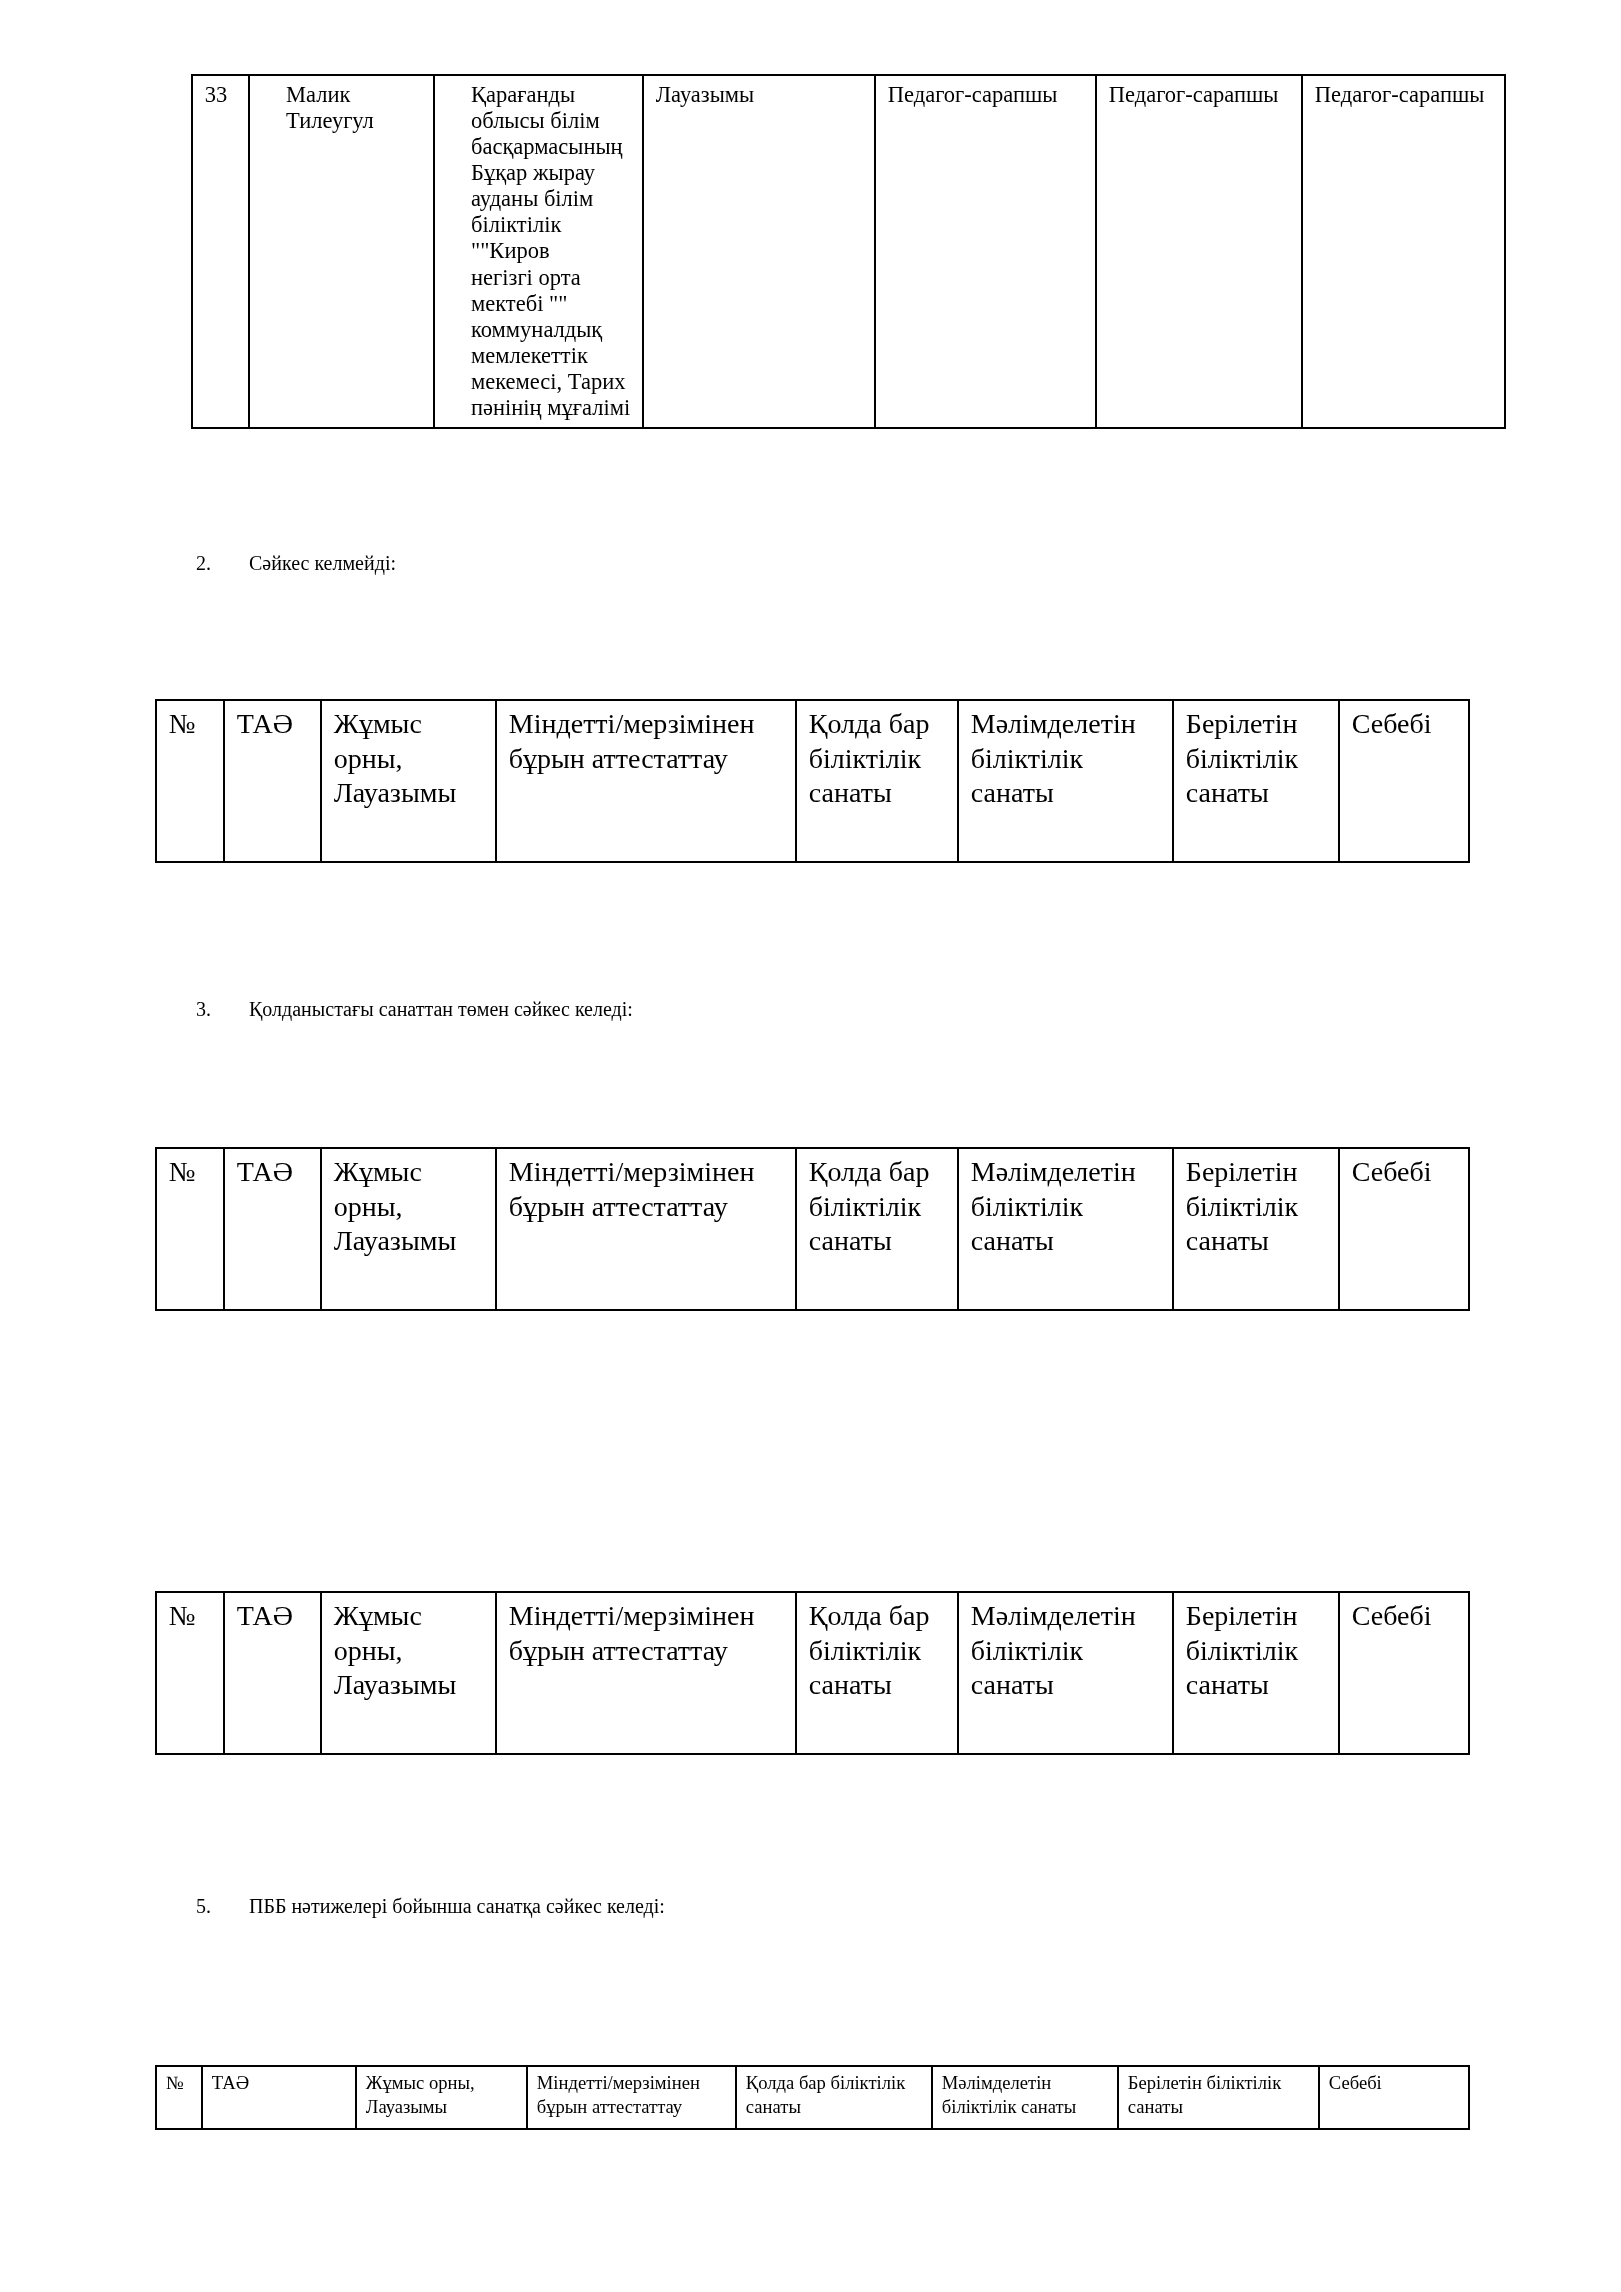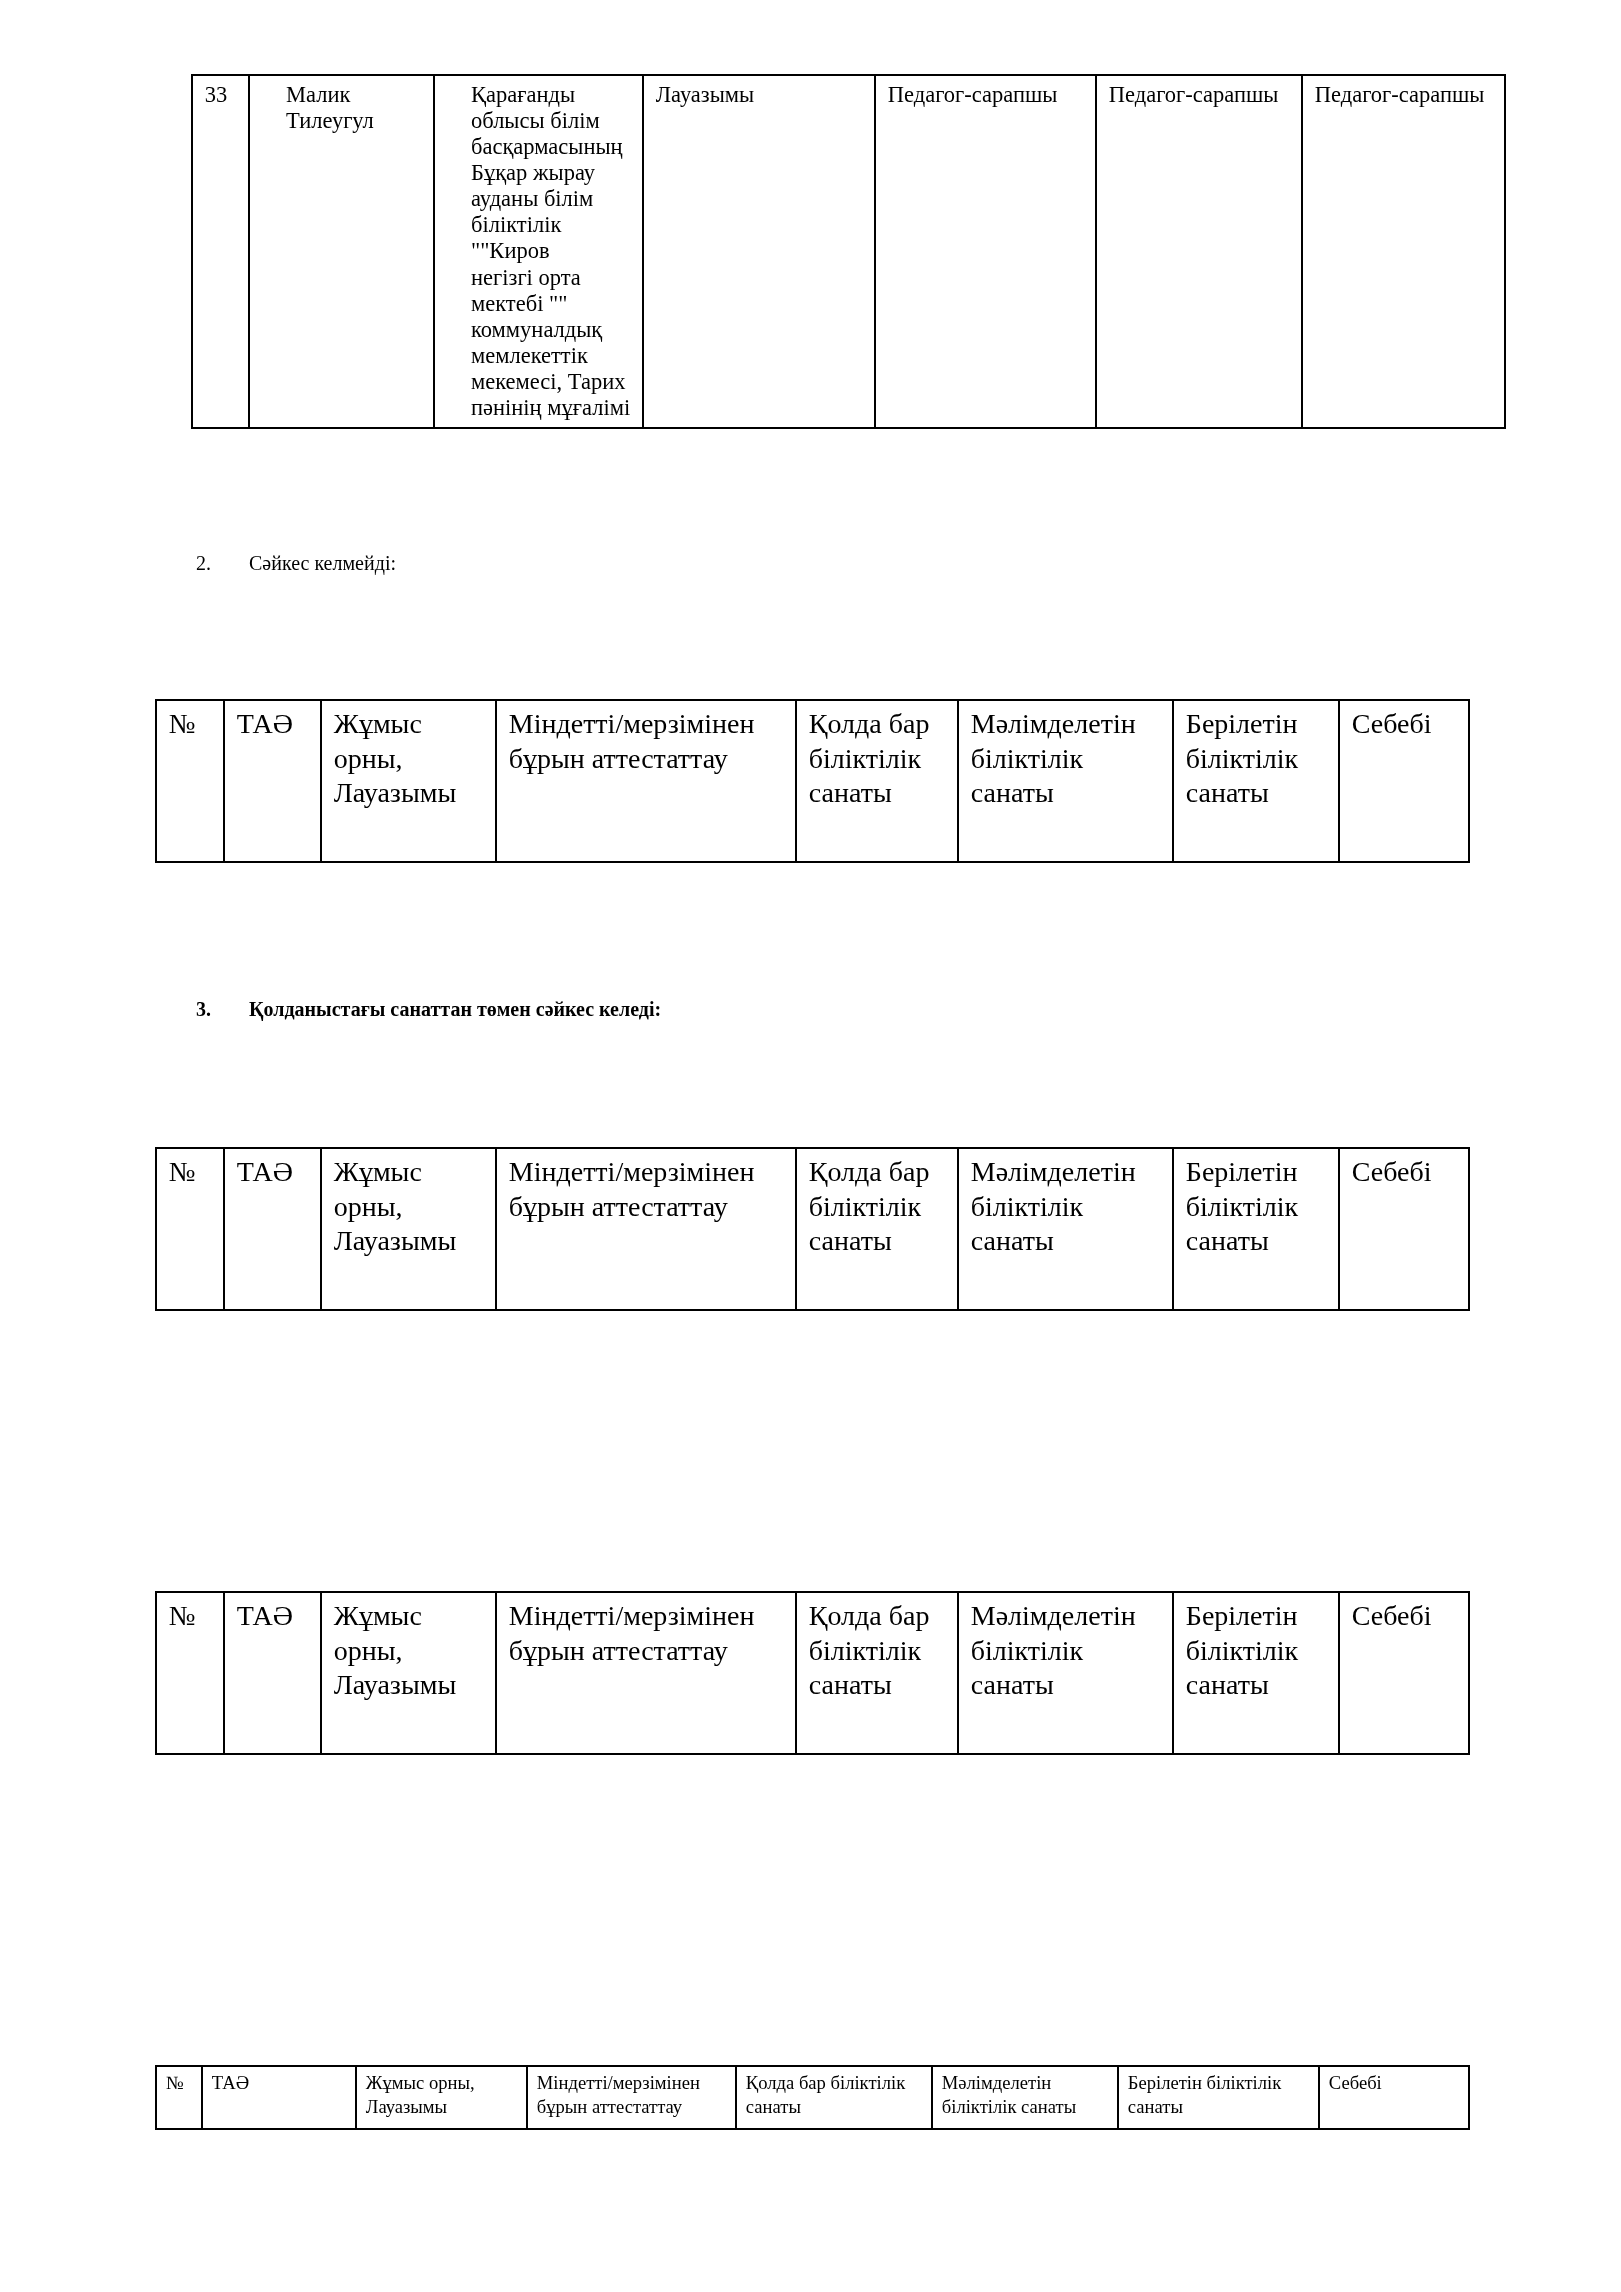--- a/index.html
+++ b/index.html
@@ -52,21 +52,21 @@
 
   
   .heading{
     position:absolute;
     left:196px;
     font-size:20px;
     white-space:nowrap;
   }
   .heading .num{display:inline-block; min-width:53px;}
   #heading-2{top:552px;}
-  #heading-3{top:998px;font-weight:bold;}
+  #heading-3{top:998px;}
   #heading-4{top:1444px;}
   #heading-5{top:1895px;}
 </style>
 </head>
 <body>
 
 <div class="page">
 
   <table class="cont-table">
     <colgroup>
@@ -180,20 +180,23 @@
       <td>Жұмыс орны, Лауазымы</td>
       <td>Міндетті/мерзімінен бұрын аттестаттау</td>
       <td>Қолда бар біліктілік санаты</td>
       <td>Мәлімделетін біліктілік санаты</td>
       <td>Берілетін біліктілік санаты</td>
       <td>Себебі</td>
     </tr>
   </tbody>
     </table>
 
+  <div class="heading" id="heading-5">
+    <span class="num">5.</span><span>ПББ нәтижелері бойынша санатқа сәйкес келеді:</span>
+  </div>
 
   <table class="small-table">
     <colgroup>
       <col style="width:46px">
         <col style="width:154px">
         <col style="width:171px">
         <col style="width:209px">
       <col style="width:196px">
         <col style="width:186px">
         <col style="width:201px">

